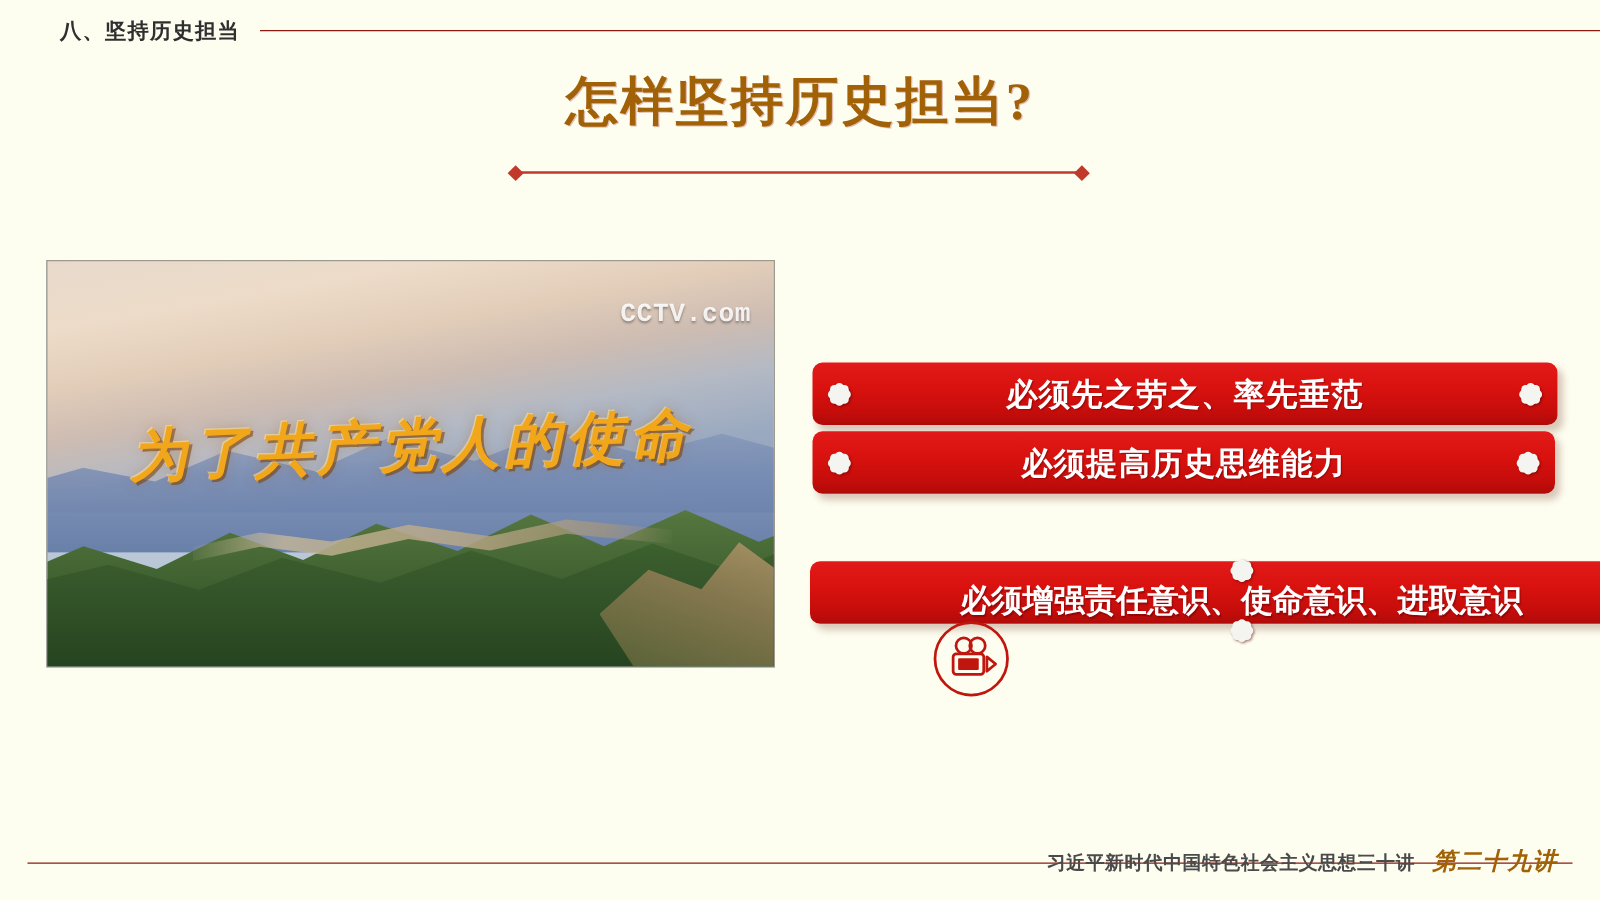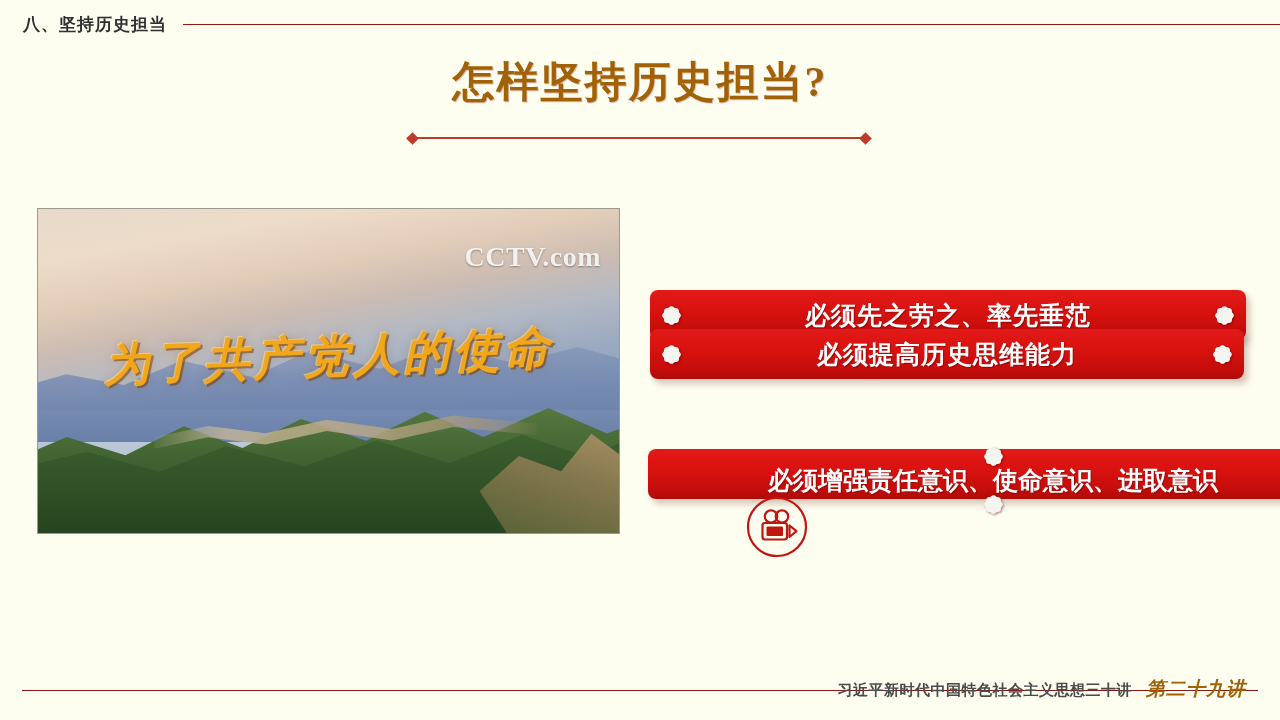--- a/index.html
+++ b/index.html
@@ -18,21 +18,21 @@
   
   #slide-header {
     position: absolute;
     left: 0; top: 0;
     width: 1280px;
     height: 48px;
     display: flex;
     align-items: center;
   }
   #header-title {
-    margin-left: 23px;
+    margin-left: 48px;
     font-size: 17px;
     font-weight: bold;
     color: #2f2f2f;
     letter-spacing: 1px;
     white-space: nowrap;
   }
   #header-rule {
     margin-left: 16px;
     flex: 1;
     height: 0;
@@ -172,26 +172,26 @@
       2px 2px 0 rgba(120,60,0,0.55),
       -1px -1px 0 rgba(255,225,150,0.6),
       0 0 10px rgba(160,80,0,0.35);
     transform: rotate(-2.2deg);
     white-space: nowrap;
   }
   #video-watermark {
     position: absolute;
     right: 18px;
     top: 32px;
-    font-size: 28px;
+    font-size: 21px;
     font-weight: bold;
     letter-spacing: 0.5px;
     color: rgba(255,255,255,0.88);
     text-shadow: 0 1px 2px rgba(0,0,0,0.35);
-    font-family: Liberation Serif, serif;
+    font-family: Liberation Mono, monospace;
   }
 
   
   .banner {
     position: absolute;
     height: 50px;
     border-radius: 8px;
     background: linear-gradient(180deg, #e21a19 0%, #d9120f 40%, #c60d0b 78%, #b00b09 100%);
     box-shadow: 4px 5px 6px rgba(120,60,40,0.28);
     display: flex;
@@ -204,21 +204,21 @@
     flex: 1;
     text-align: center;
     color: #ffffff;
     font-weight: bold;
     letter-spacing: 1px;
     white-space: nowrap;
     text-shadow: 1px 1px 1px rgba(90,0,0,0.45);
     font-family: "Liberation Sans", "DejaVu Sans", sans-serif;
   }
   #banner-1 { left: 650px; top: 248px; width: 596px; margin-top: 42px; }
-  #banner-2 { left: 650px; top: 329px; width: 594px; }
+  #banner-2 { left: 650px; top: 345px; width: 594px; }
   #banner-3 { left: 648px; top: 449px; width: 690px; flex-direction: column; }
   #banner-1 .banner-label { font-size: 25px; }
   #banner-2 .banner-label { font-size: 25px; }
   #banner-3 .banner-label { font-size: 25px; letter-spacing: 0px; }
   #banner-3 { padding: 0 8px; }
 
   .ornament {
     width: 15px;
     height: 15px;
     flex: 0 0 auto;

